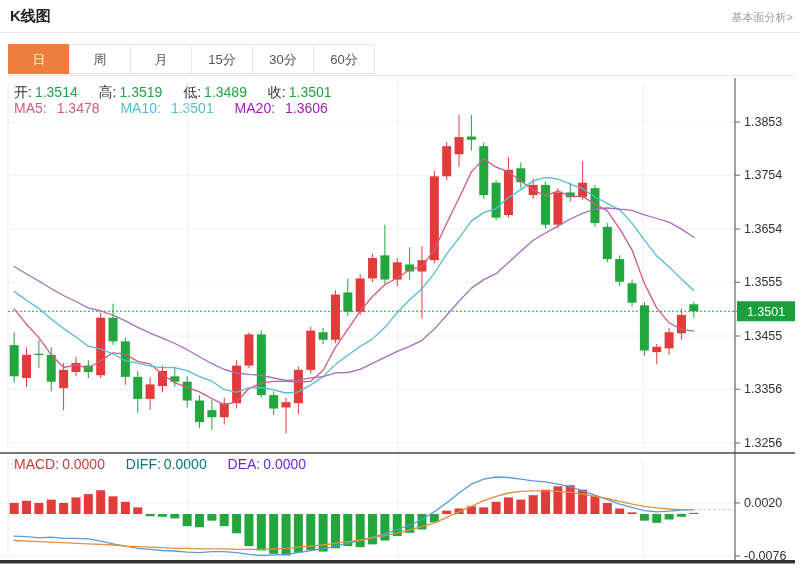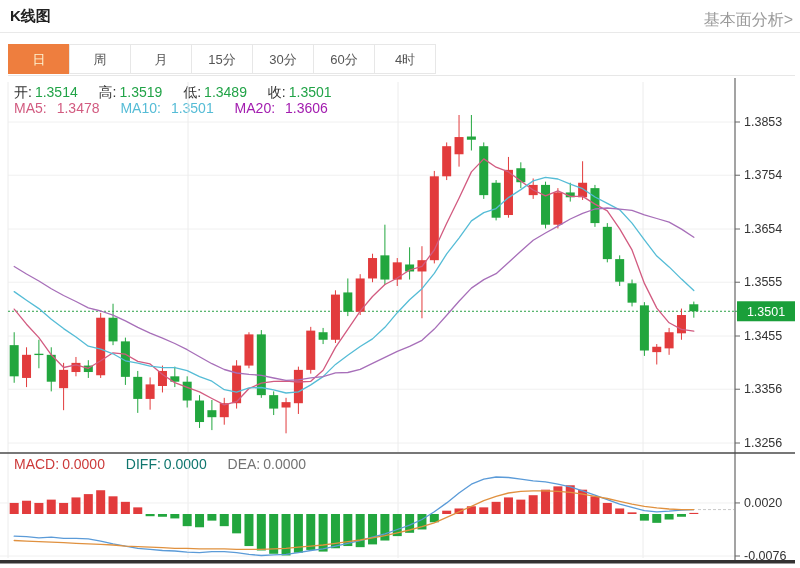--- a/index.html
+++ b/index.html
@@ -1,20 +1,20 @@
 <!DOCTYPE html>
 <html><head>
 <meta charset="utf-8">
 <style>
   html,body{margin:0;padding:0;}
   body{width:800px;height:568px;background:#fff;overflow:hidden;
        font-family:"Liberation Sans","DejaVu Sans",sans-serif;position:relative;}
   .header{position:absolute;left:0;top:0;width:800px;height:32px;}
   .page-title{position:absolute;left:10px;top:7px;font-size:15px;font-weight:bold;color:#222;}
-  .fund-link{position:absolute;right:7px;top:10px;font-size:16px;color:#999;cursor:pointer;text-decoration:none;}
+  .fund-link{position:absolute;right:7px;top:10px;font-size:11px;color:#999;cursor:pointer;text-decoration:none;}
   .title-divider{position:absolute;left:0;top:32px;width:800px;height:0;border-top:1px solid #e9e9e9;}
   .tabbar{position:absolute;left:8px;top:44px;width:787px;height:31px;border-bottom:1px solid #e7e7e7;}
   .tabs{display:flex;height:30px;}
   .tab{width:62px;height:30px;line-height:30px;text-align:center;font-size:13px;color:#555;
        background:#fff;border:1px solid #e7e7e7;margin-left:-1px;cursor:pointer;box-sizing:border-box;}
   .tab:first-child{margin-left:0;}
   .tab.active{background:#ee7e3e;border-color:#ee7e3e;color:#fdf3d1;}
   .lg{position:absolute;left:14px;font-size:14px;white-space:nowrap;}
   .lg .pair{margin-right:17px;}
   .lg1{top:84px;}
@@ -36,41 +36,40 @@
 <div class="title-divider"></div>
 
 <div class="tabbar">
   <div class="tabs">
     <div class="tab active">日</div>
     <div class="tab">周</div>
     <div class="tab">月</div>
     <div class="tab">15分</div>
     <div class="tab">30分</div>
     <div class="tab">60分</div>
-    <div class="tab">4时</div>
   </div>
 </div>
 
 <div class="lg lg1">
   <span class="pair"><span class="lbl">开:</span><span class="val">1.3514</span></span>
   <span class="pair"><span class="lbl">高:</span><span class="val">1.3519</span></span>
   <span class="pair"><span class="lbl">低:</span><span class="val">1.3489</span></span>
   <span class="pair"><span class="lbl">收:</span><span class="val">1.3501</span></span>
 </div>
 
 <div class="lg lg2">
   <span class="pair ma5-readout" style="color: rgb(210, 91, 128);"><span class="lbl">MA5:</span><span class="val">1.3478</span></span>
   <span class="pair ma10-readout" style="color: rgb(85, 188, 214); text-align: right;"><span class="lbl">MA10:</span><span class="val">1.3501</span></span>
   <span class="pair ma20-readout" style="color: #a21caf;"><span class="lbl">MA20:</span><span class="val">1.3606</span></span>
 </div>
 
 <div class="lg lgm">
   <span class="pair macd-readout" style="color: rgb(204, 58, 58);"><span class="lbl">MACD:</span><span class="val">0.0000</span></span>
   <span class="pair diff-readout" style="color: #0f766e;"><span class="lbl">DIFF:</span><span class="val">0.0000</span></span>
-  <span class="pair dea-readout" style="color: #737373;"><span class="lbl">DEA:</span><span class="val">0.0000</span></span>
+  <span class="pair dea-readout" style="color: #6d28d9;"><span class="lbl">DEA:</span><span class="val">0.0000</span></span>
 </div>
 
 <svg id="chart-svg" width="800" height="490">
     <line x1="8" y1="44" x2="735" y2="44" stroke="#f0f0f0" stroke-width="1"></line>
     <line x1="8" y1="97.2311557788945" x2="735" y2="97.2311557788945" stroke="#f0f0f0" stroke-width="1"></line>
     <line x1="8" y1="151" x2="735" y2="151" stroke="#f0f0f0" stroke-width="1"></line>
     <line x1="8" y1="204.2311557788945" x2="735" y2="204.2311557788945" stroke="#f0f0f0" stroke-width="1"></line>
     <line x1="8" y1="258" x2="735" y2="258" stroke="#f0f0f0" stroke-width="1"></line>
     <line x1="8" y1="311.2311557788945" x2="735" y2="311.2311557788945" stroke="#f0f0f0" stroke-width="1"></line>
     <line x1="8" y1="365" x2="735" y2="365" stroke="#f0f0f0" stroke-width="1"></line>

